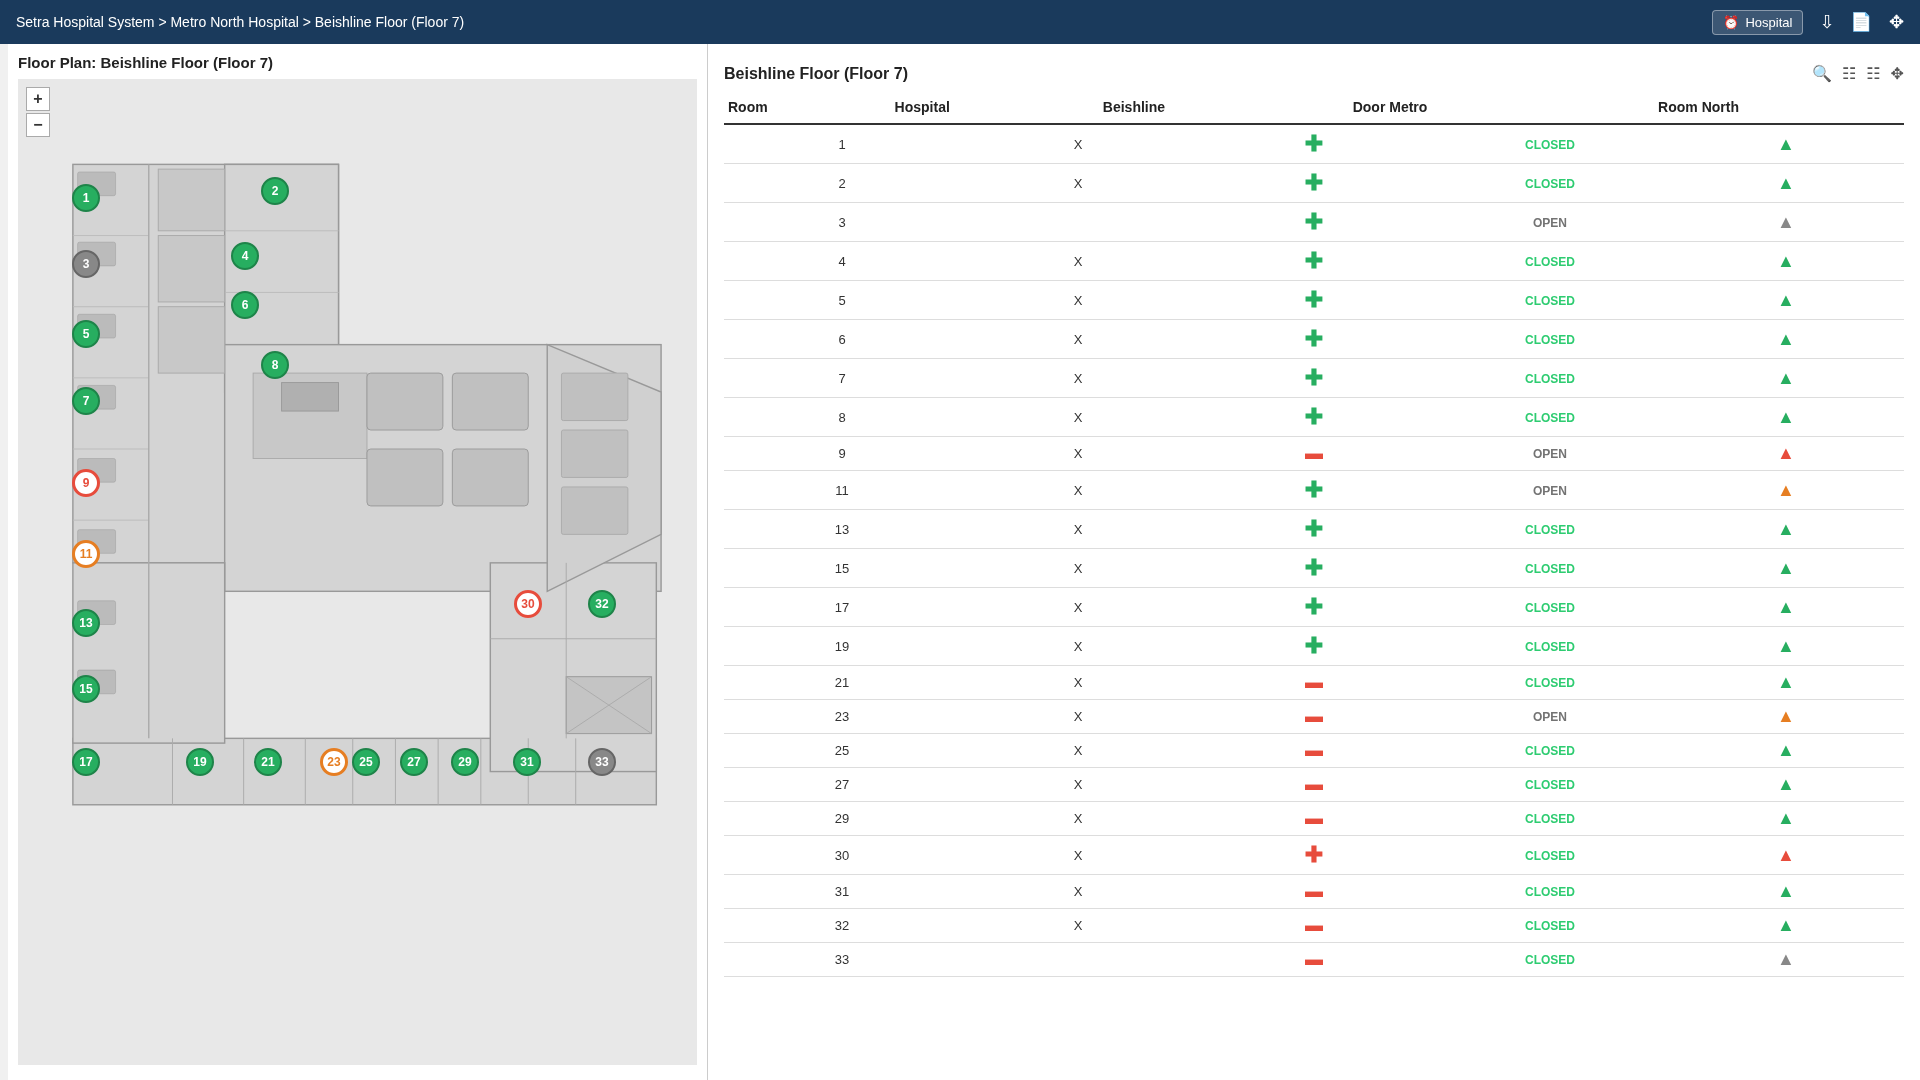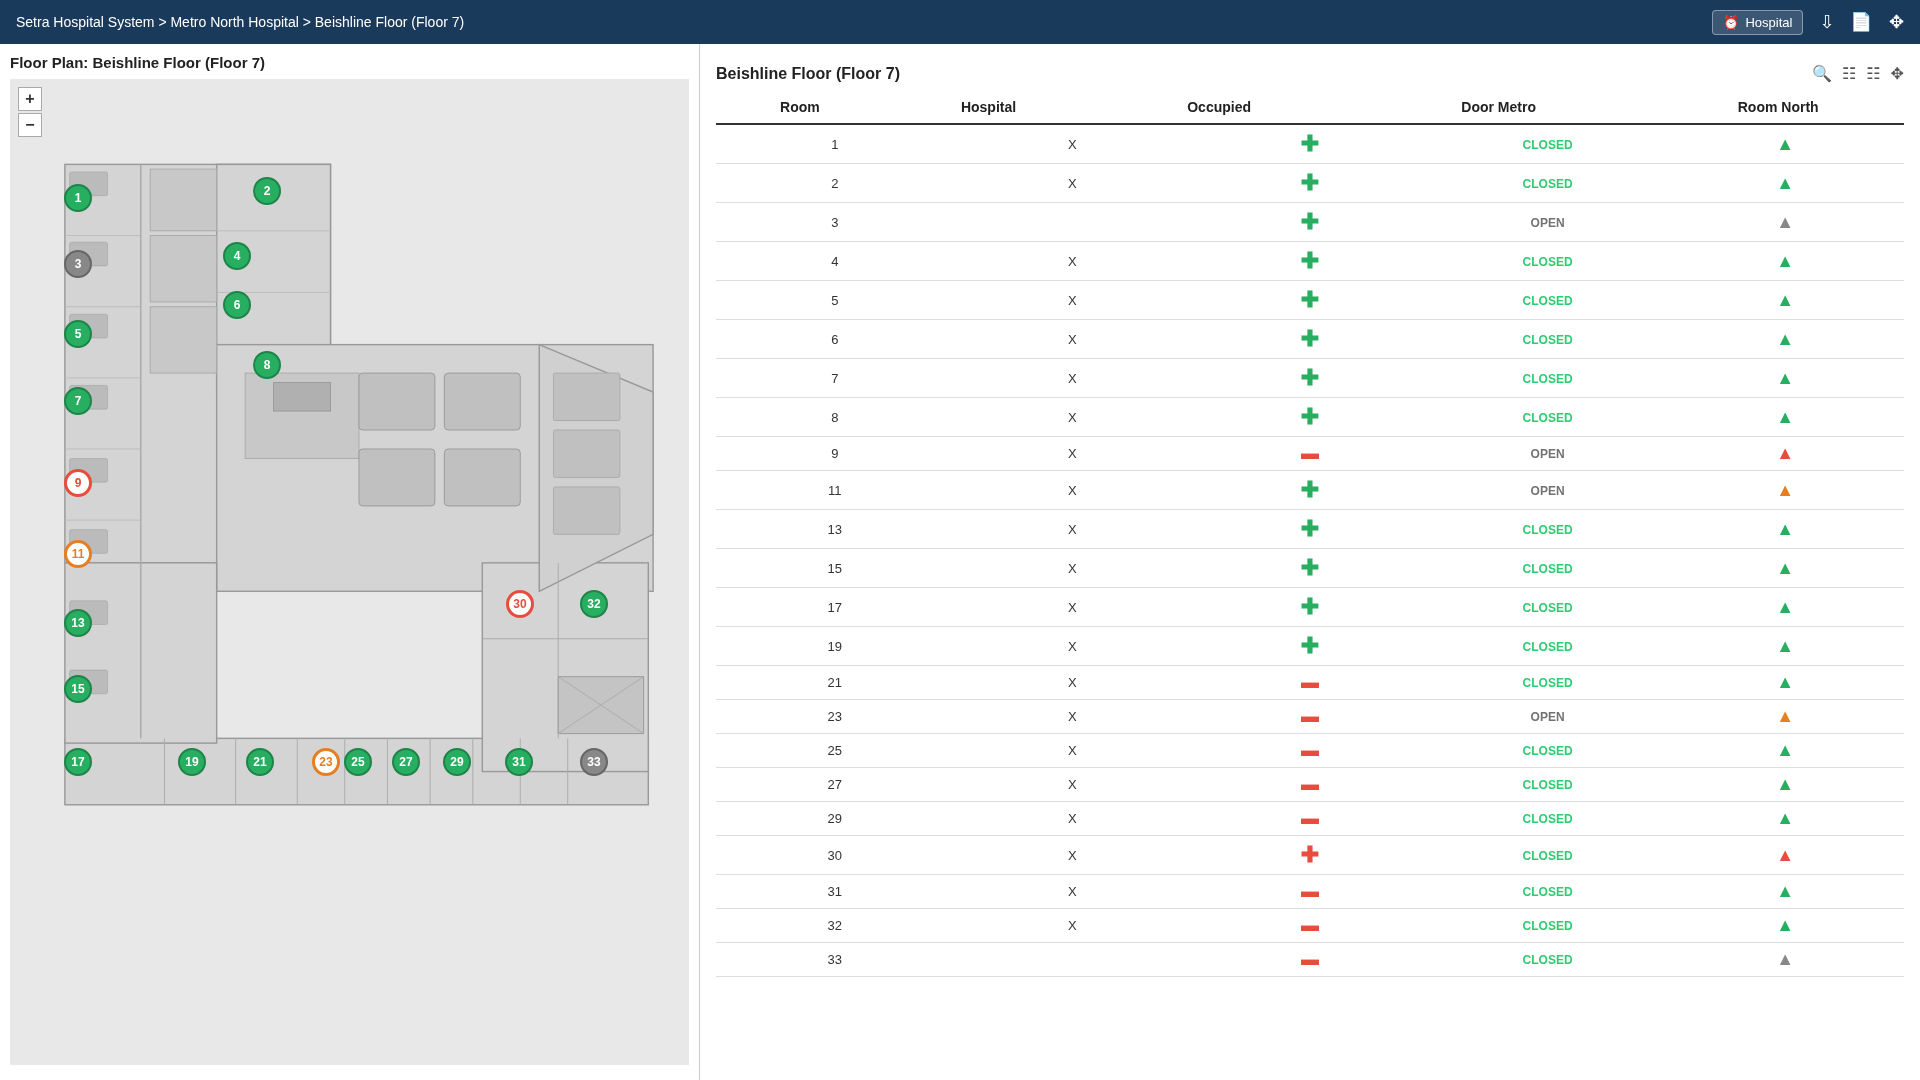--- a/index.html
+++ b/index.html
@@ -27,20 +27,21 @@
       border-radius: 4px;
       cursor: pointer;
       font-size: 13px;
     }
     .header-icon { color: white; font-size: 18px; cursor: pointer; }
 
     
     .main {
       display: flex;
       height: calc(1080px - 44px);
+      margin-left: 8px;
     }
 
     
     .left-panel {
       width: 700px;
       background: white;
       border-right: 1px solid #ccc;
       padding: 10px;
       position: relative;
       overflow: hidden;
@@ -123,21 +124,21 @@
     .data-table tbody tr {
       display: table;
       width: 100%;
       table-layout: fixed;
     }
     .data-table th {
       padding: 8px 4px;
       font-weight: bold;
       color: #222;
       border-bottom: 2px solid #333;
-      text-align: center;
+      text-align: left;
       font-size: 14px;
     }
     .data-table td {
       padding: 6px 4px;
       text-align: center;
       border-bottom: 1px solid #ddd;
       color: #333;
     }
     .col-room { width: 12%; }
     .col-occupied { width: 15%; }
@@ -314,21 +315,21 @@
         <span class="right-icon">☷</span>
         <span class="right-icon">✥</span>
       </div>
     </div>
 
     <table class="data-table">
       <thead>
         <tr>
           <th class="col-room">Room</th>
           <th class="col-occupied">Hospital</th>
-          <th class="col-pressure">Occupied</th>
+          <th class="col-pressure">Beishline</th>
           <th class="col-door">Door Metro</th>
           <th class="col-status">Room North</th>
         </tr>
       </thead>
       <tbody id="table-body">
       <tr>
             <td>1</td>
             <td>X</td>
             <td><span class="pressure-plus">✚</span></td>
             <td><span class="door-closed">CLOSED</span></td>

